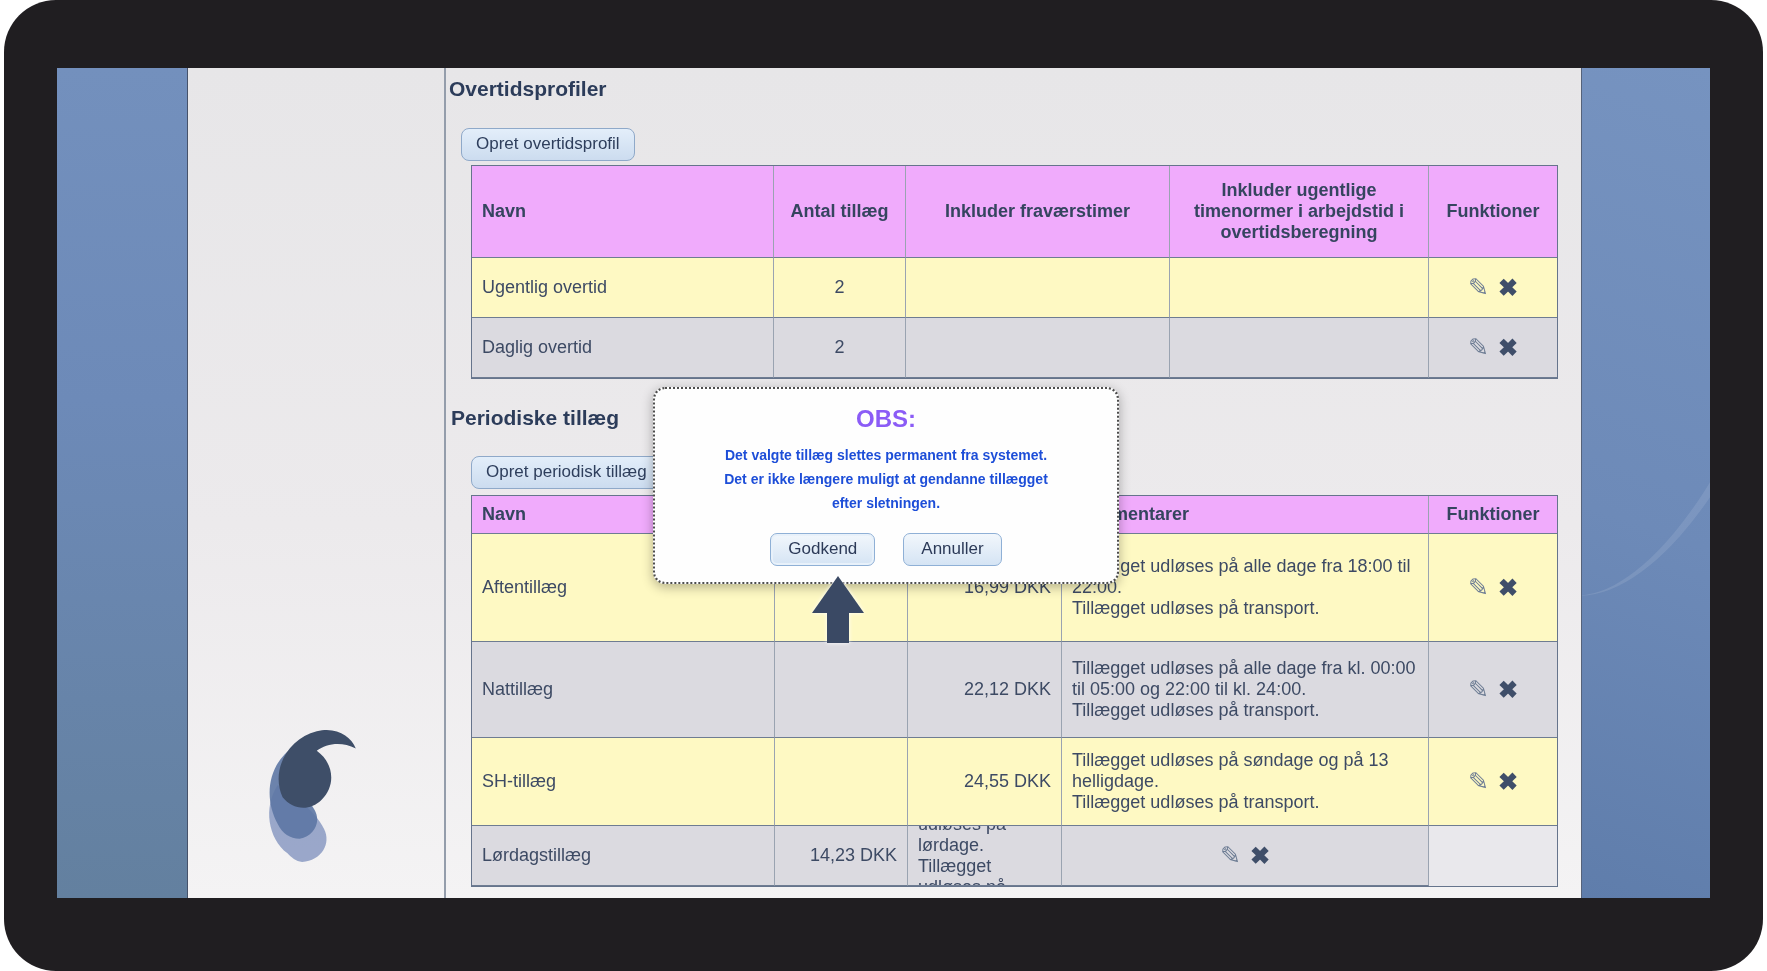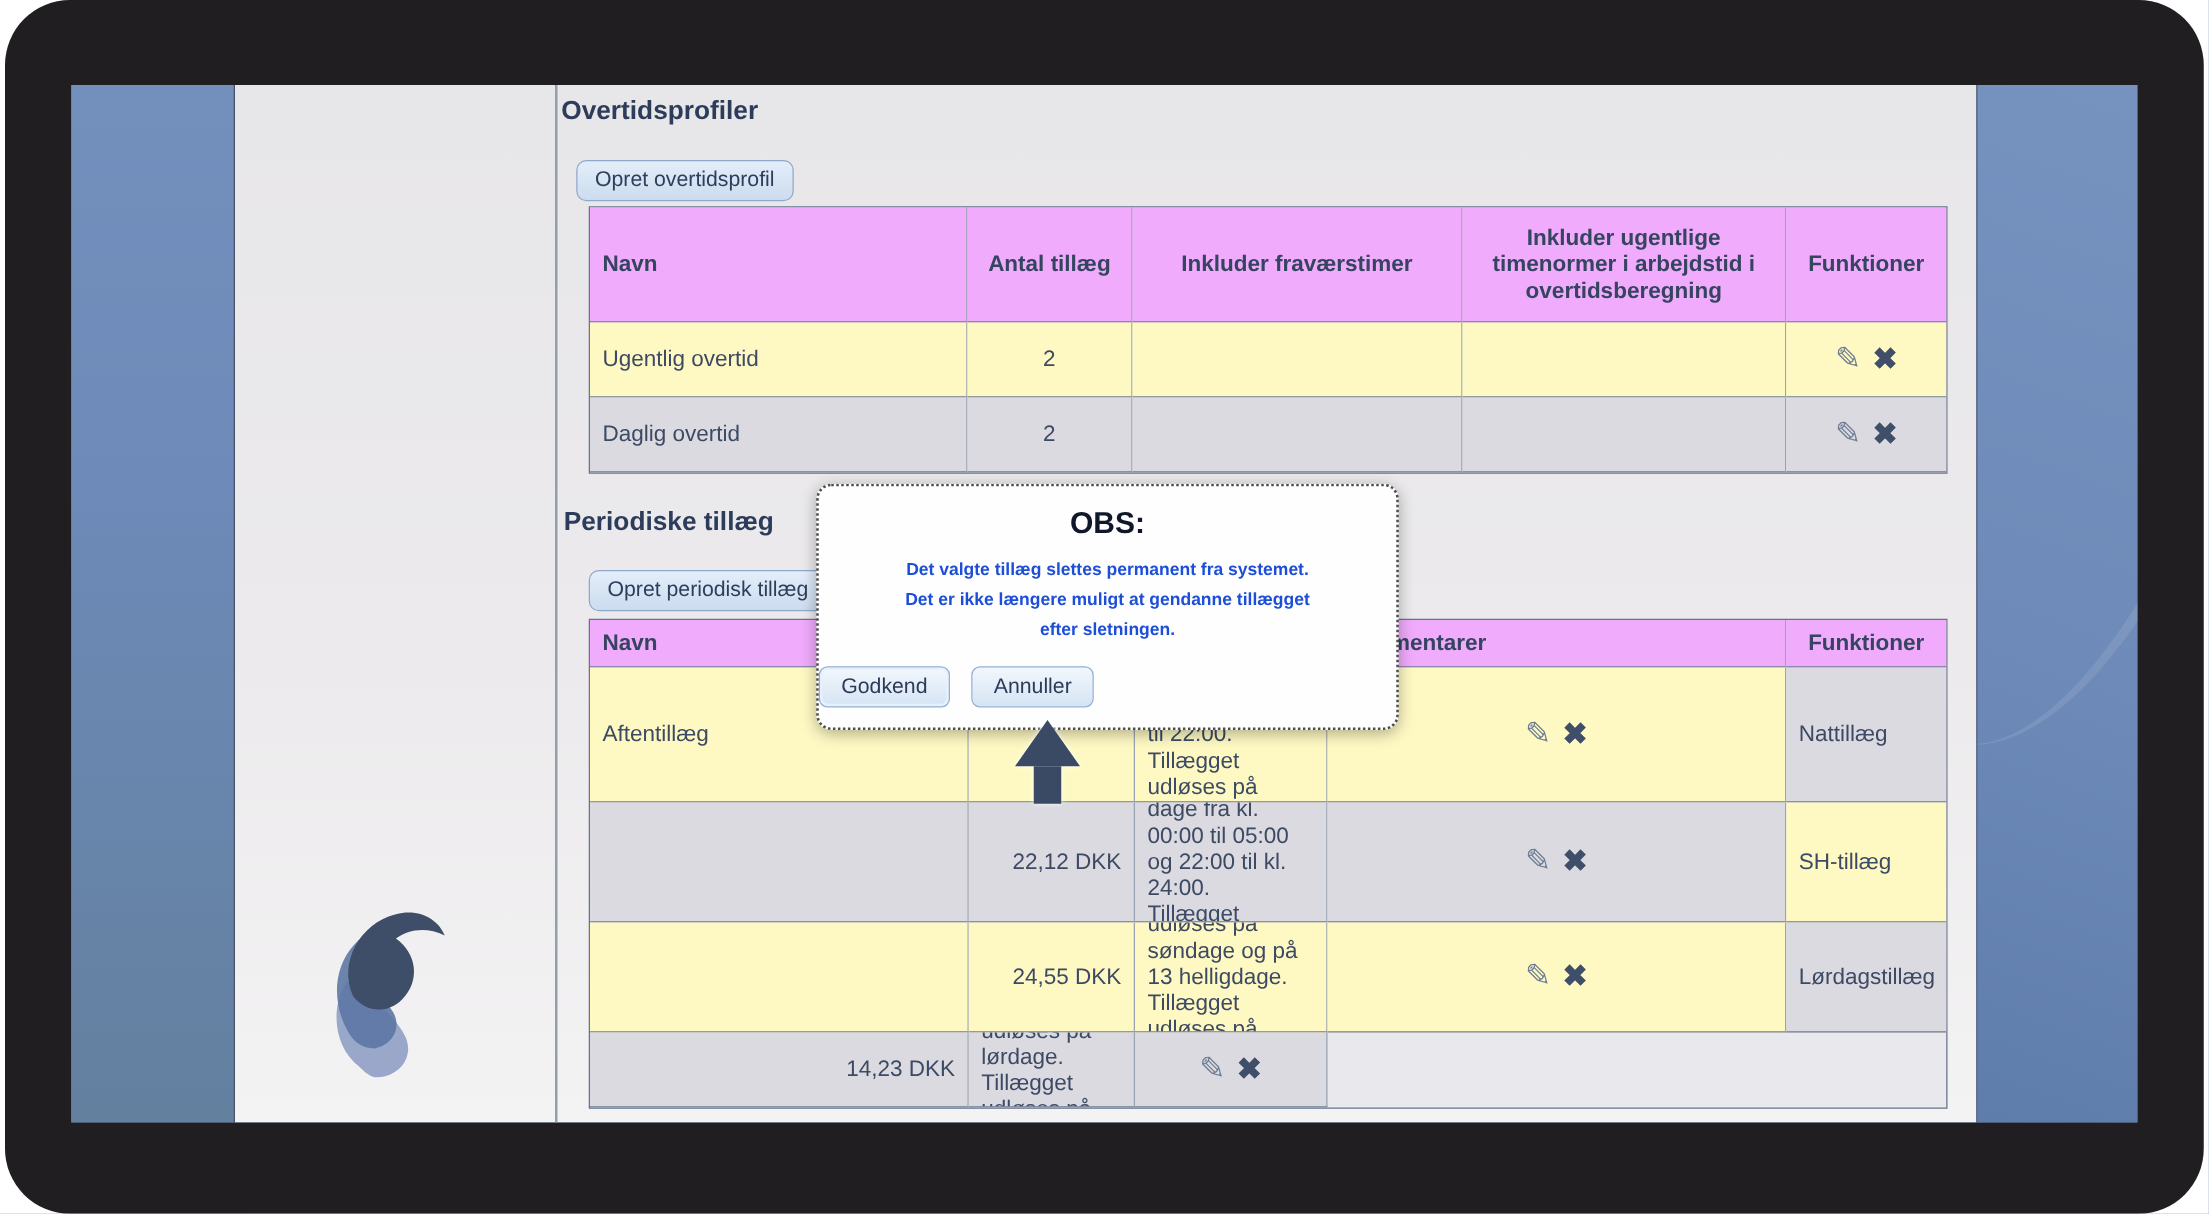--- a/index.html
+++ b/index.html
@@ -50,23 +50,23 @@
   .rowB{background:#dbdae0;}
   .comment{font-size:18px;line-height:21px;white-space:pre-line;align-items:center;}
   .fn{justify-content:center;gap:9px;}
   .icon-edit{font-size:25px;color:#6e7d94;line-height:1;cursor:pointer;}
   .icon-del{font-size:24px;color:#3f4e69;font-weight:bold;line-height:1;cursor:pointer;}
   
   .dialog{position:absolute;left:653px;top:387px;width:466px;height:197px;
     background:#fefefe;border:2px dotted #4d4d4d;border-radius:12px;
     box-shadow:0 3px 12px rgba(0,0,0,0.30);z-index:50;box-sizing:border-box;
     text-align:center;}
-  .dlg-title{margin-top:16px;font-size:24px;font-weight:bold;color:#0f172a;}
+  .dlg-title{margin-top:16px;font-size:24px;font-weight:bold;color:#8b5cf6;}
   .dlg-msg{margin-top:10px;font-size:14px;line-height:24px;color:#1d4ed8;white-space:pre-line;font-weight:bold;}
-  .dlg-btns{position:absolute;left:0;right:0;bottom:16px;display:flex;gap:17px;}
+  .dlg-btns{position:absolute;left:0;right:0;bottom:16px;display:flex;justify-content:center;gap:28px;}
   .dlg-btn{font-family:"Liberation Sans",sans-serif;font-size:17px;color:#2c3a58;
     padding:5px 17px 6px 17px;border:1px solid #8fb0d6;border-radius:7px;
     background:linear-gradient(180deg,#f2f7fc 0%,#d5e4f4 100%);cursor:pointer;}
   .dlg-btn.primary{box-shadow:inset 0 0 0 2px #e8f1fa;}
   
   .cursor-arrow{position:absolute;left:806px;top:576px;width:64px;height:68px;z-index:60;
     filter:drop-shadow(0 0 2px rgba(255,255,255,0.95));}
   .cursor-arrow .head{width:0;height:0;margin:0 auto;
     border-left:26px solid transparent;border-right:26px solid transparent;
     border-bottom:37px solid #3a4964;}
@@ -126,20 +126,21 @@
 
     <div class="tbl t2" style="left:283px;top:427px;">
       <div class="cell hd">Navn</div>
       <div class="cell hd center"></div>
       <div class="cell hd center"></div>
       <div class="cell hd">Kommentarer</div>
       <div class="cell hd center">Funktioner</div>
 
       <div class="cell rowA">Aftentillæg</div>
       <div class="cell rowA center"></div>
+      <div class="cell rowA right">16,99 DKK</div>
       <div class="cell rowA comment">Tillægget udløses på alle dage fra 18:00 til 22:00.
 Tillægget udløses på transport.</div>
       <div class="cell rowA fn">
         <span class="icon-edit">✎</span>
         <span class="icon-del">✖</span>
       </div>
 
       <div class="cell rowB">Nattillæg</div>
       <div class="cell rowB center"></div>
       <div class="cell rowB right">22,12 DKK</div>

